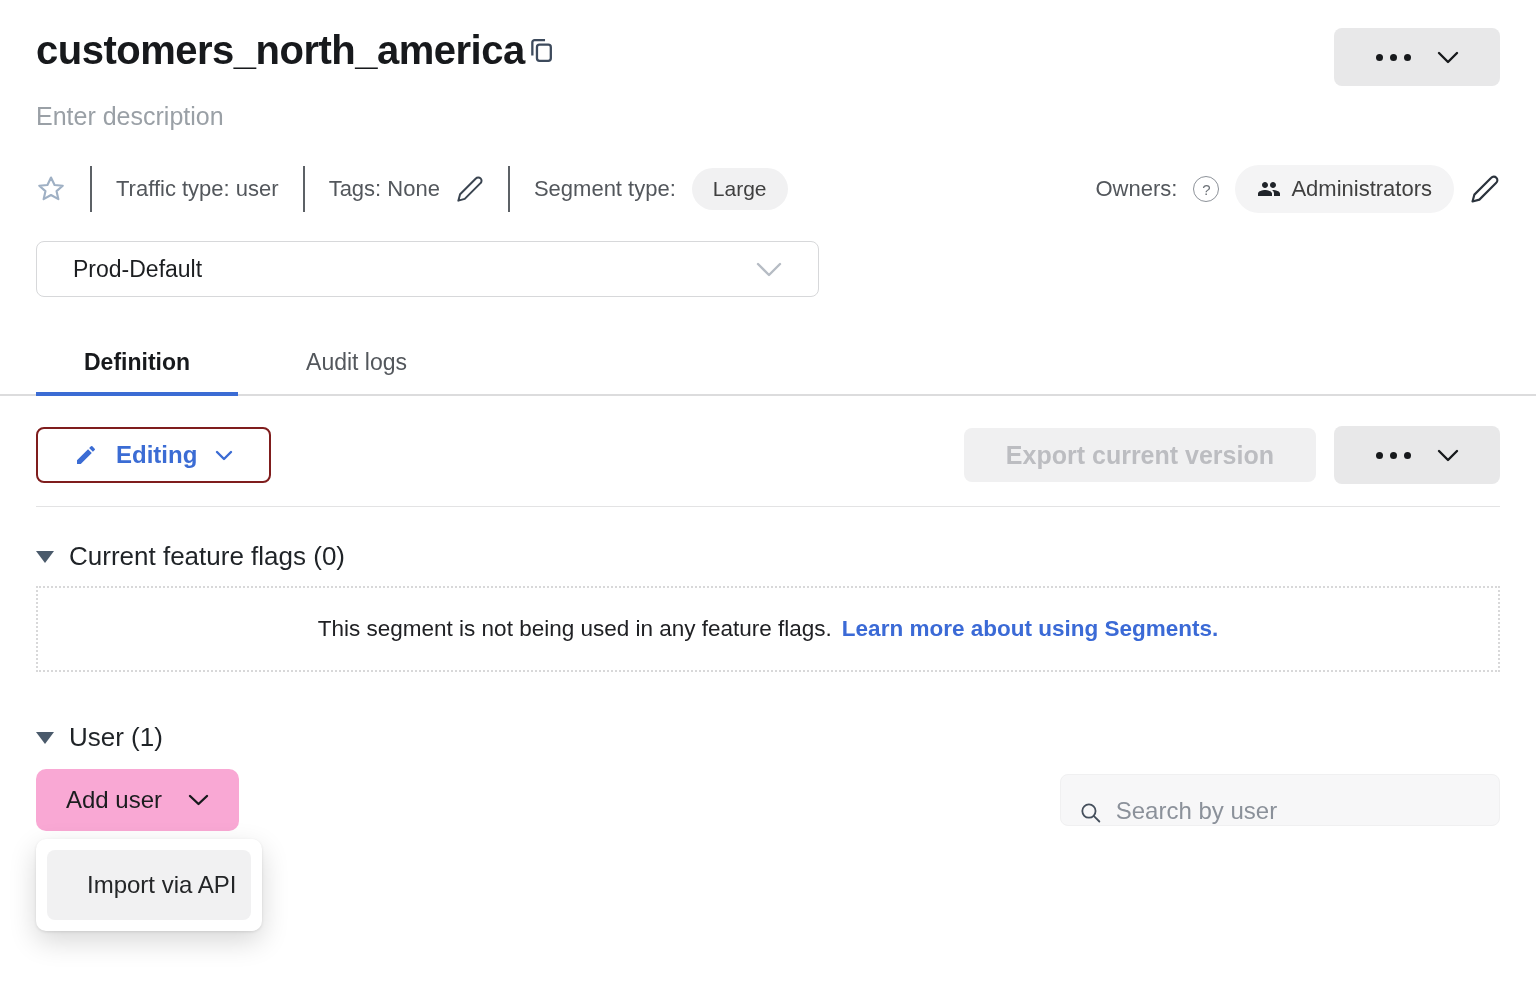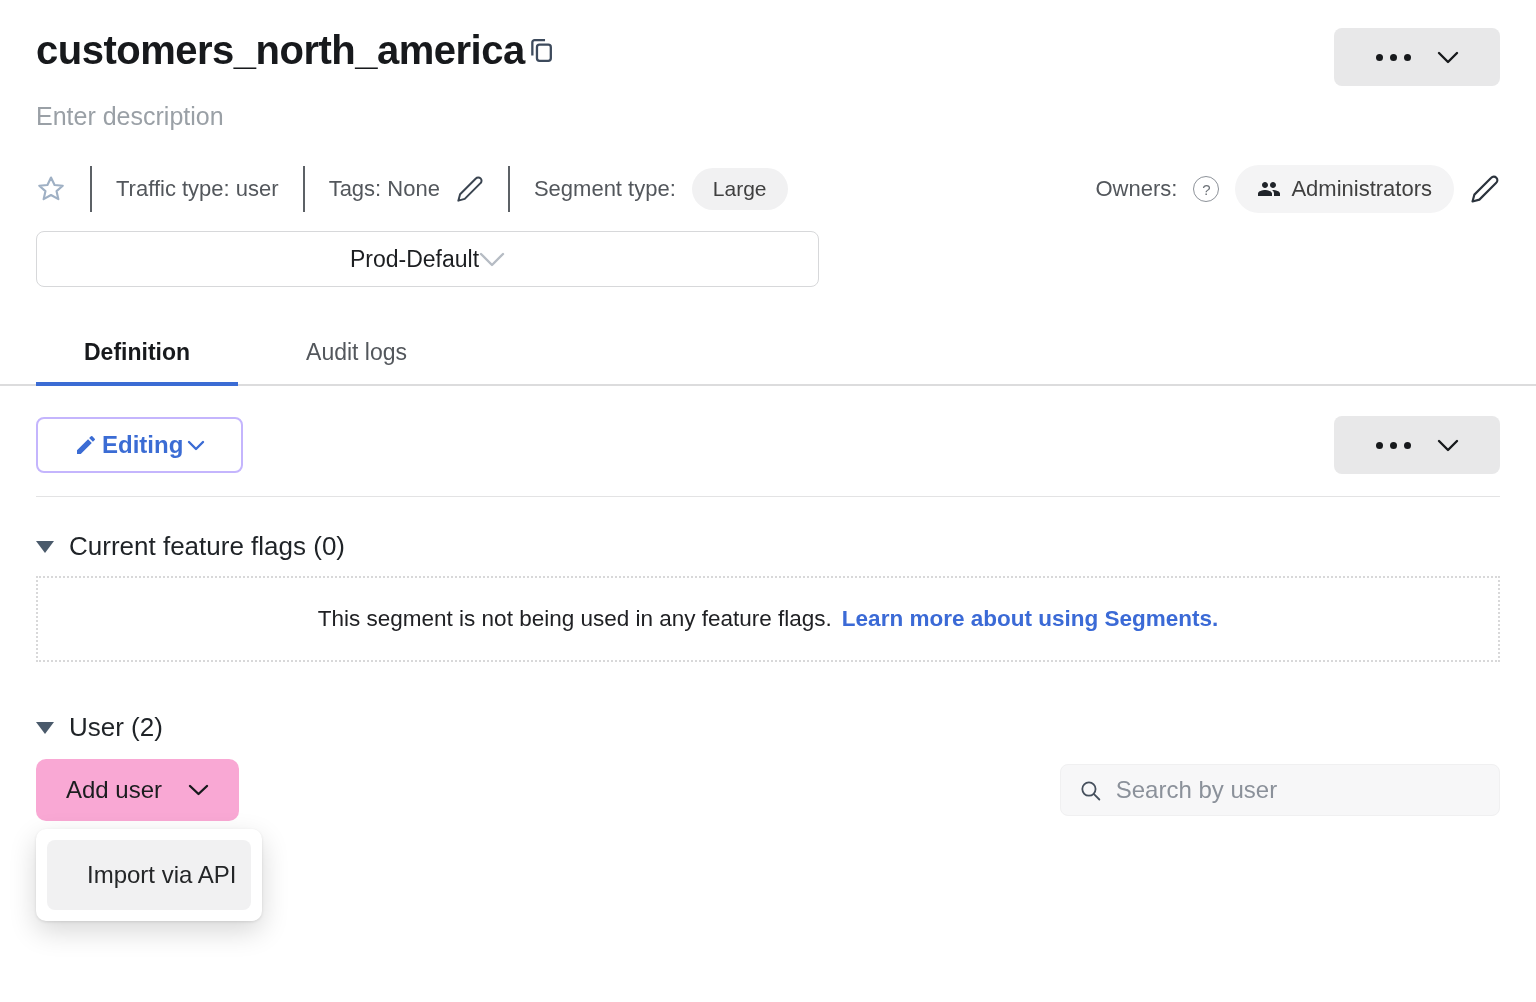--- a/index.html
+++ b/index.html
@@ -37,39 +37,39 @@
   .qmark {
     width: 26px; height: 26px; border: 1.5px solid #8d9299; border-radius: 50%;
     display: inline-flex; align-items: center; justify-content: center;
     font-size: 15px; color: #6d7278;
   }
   .owners-pill { background: #f4f4f5; padding: 11px 22px; font-size: 22px; }
 
   
   .env-label { margin-top: 46px; font-size: 23px; font-weight: 700; color: #17191c; }
   .env-select {
-    margin-top: 18px; width: 783px; height: 56px; border: 1px solid #d7d8da; border-radius: 8px;
-    display: flex; align-items: center; justify-content: center; padding: 0 24px;
+    margin-top: 28px; width: 783px; height: 56px; border: 1px solid #d7d8da; border-radius: 8px;
+    display: flex; align-items: center; justify-content: space-between; padding: 0 36px;
     font-size: 23px; color: #1c1e21; cursor: pointer; background: #fff;
   }
 
   
   .tabs-wrap { margin: 38px -36px 0; padding: 0 36px; border-bottom: 2px solid #dcdcdd; display: flex; }
   .tab {
     padding: 14px 48px 16px; font-size: 23px; color: #53575c; cursor: pointer;
     border-bottom: 4px solid transparent; margin-bottom: -2px;
   }
   .tab.active { color: #17191c; font-weight: 700; border-bottom-color: #3b6cd4; }
   .tab + .tab { margin-left: 10px; padding: 14px 58px 16px; }
 
   
   .toolbar { margin-top: 30px; display: flex; align-items: center; justify-content: space-between; }
   .editing-btn {
-    height: 56px; padding: 0 36px; background: #fff; border: 2px solid #c4b5fd; border-radius: 8px;
-    display: inline-flex; align-items: center; gap: 4px; cursor: pointer;
+    height: 56px; padding: 0 36px; background: #fff; border: 2px solid #7f1d1d; border-radius: 8px;
+    display: inline-flex; align-items: center; gap: 18px; cursor: pointer;
     font-size: 24px; font-weight: 600; color: #3b6cd4;
   }
   .toolbar-right { display: flex; align-items: center; gap: 18px; }
   .export-btn {
     height: 54px; padding: 0 42px; background: #f0f0f1; border: none; border-radius: 8px;
     font-size: 25px; font-weight: 600; color: #bcbdc1; cursor: default;
   }
   .section-divider { margin-top: 22px; border: none; border-top: 1px solid #e3e3e4; }
 
   
@@ -92,21 +92,21 @@
   
   .user-row { margin-top: 16px; display: flex; align-items: center; justify-content: space-between; }
   .adduser-wrap { position: relative; }
   .adduser-btn {
     height: 62px; padding: 0 30px; background: #f9a8d4; border: none; border-radius: 10px;
     display: inline-flex; align-items: center; gap: 26px; cursor: pointer;
     font-size: 24px; color: #1b1d1f;
   }
   .search-box {
     width: 440px; height: 52px; background: #f7f7f8; border: 1px solid #f0f0f1; border-radius: 8px;
-    display: flex; align-items: center; gap: 14px; padding: 0 18px;
+    display: flex; align-items: flex-end; gap: 14px; padding: 0 18px;
   }
   .search-box input {
     border: none; background: transparent; outline: none; width: 100%;
     font-family: "Liberation Sans", sans-serif; font-size: 24px; color: #1c1e21;
   }
   .search-box input::placeholder { color: #8b919a; }
 
   .dropdown {
     position: absolute; top: 70px; left: 0; width: 226px; background: #fff; border-radius: 10px;
     box-shadow: 0 1px 3px rgba(0,0,0,0.10), 0 10px 28px rgba(0,0,0,0.16);
@@ -200,20 +200,21 @@
     <button class="editing-btn">
       <svg width="24" height="24" viewBox="0 0 24 24" fill="#3b6cd4">
         <path d="M3 17.25V21h3.75L17.81 9.94l-3.75-3.75L3 17.25zM20.71 7.04a1 1 0 0 0 0-1.41l-2.34-2.34a1 1 0 0 0-1.41 0l-1.83 1.83 3.75 3.75 1.83-1.83z"></path>
       </svg>
       <span>Editing</span>
       <svg width="18" height="11" viewBox="0 0 18 11" fill="none" stroke="#3b6cd4" stroke-width="2.4" stroke-linecap="round" stroke-linejoin="round">
           <path d="M2 2 L9 9 L16 2"></path>
         </svg>
     </button>
     <div class="toolbar-right">
+      <button class="export-btn">Export current version</button>
       <button class="menu-btn">
         <span class="dots">
             <i></i>
             <i></i>
             <i></i>
           </span>
         <svg width="22" height="13" viewBox="0 0 22 13" fill="none" stroke="#17191c" stroke-width="2.4" stroke-linecap="round" stroke-linejoin="round">
             <path d="M2 2 L11 11 L20 2"></path>
           </svg>
       </button>
@@ -226,21 +227,21 @@
     <span class="tri-down"></span>
     <span class="section-title">Current feature flags (0)</span>
   </div>
   <div class="dotted-box">
     <span>This segment is not being used in any feature flags.</span>
     <a>Learn more about using Segments.</a>
   </div>
 
   <div class="section-header user">
     <span class="tri-down"></span>
-    <span class="section-title">User (2)</span>
+    <span class="section-title">User (1)</span>
   </div>
 
   <div class="user-row">
     <div class="adduser-wrap">
       <button class="adduser-btn">
         <span>Add user</span>
         <svg width="21" height="12" viewBox="0 0 21 12" fill="none" stroke="#17191c" stroke-width="2.4" stroke-linecap="round" stroke-linejoin="round">
             <path d="M2 2 L10.5 10 L19 2"></path>
           </svg>
       </button>

